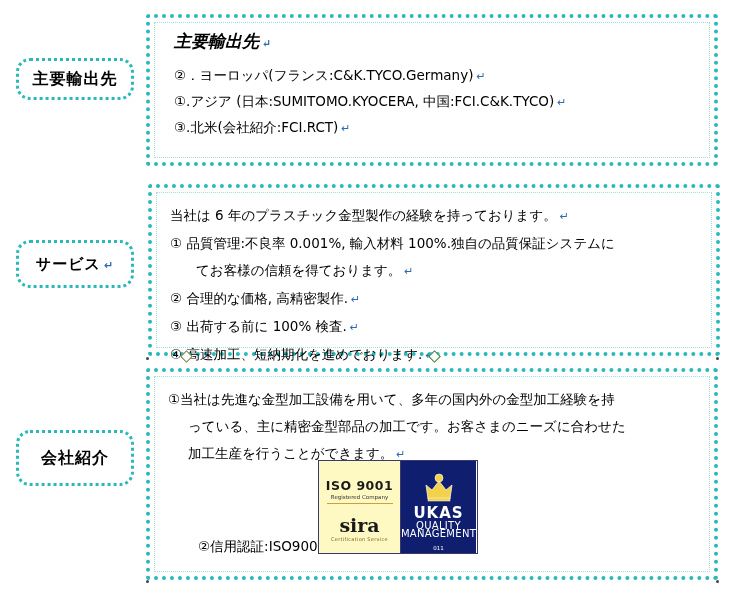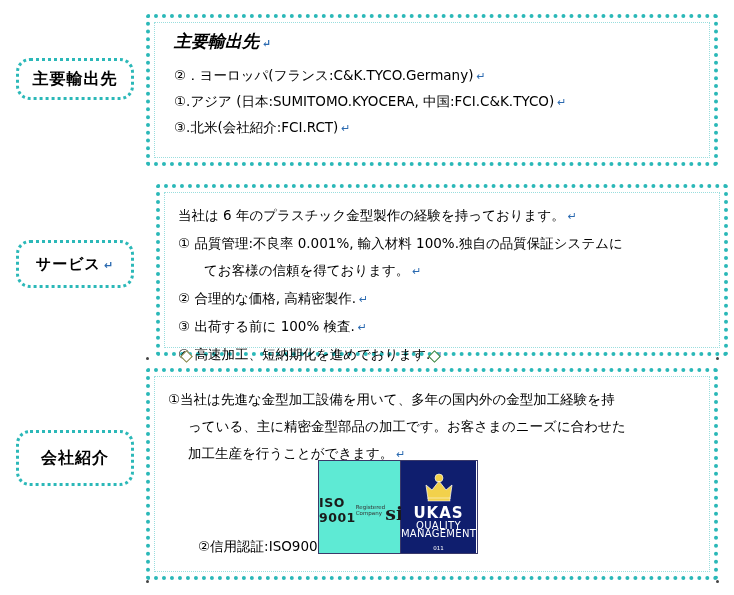--- a/index.html
+++ b/index.html
@@ -108,25 +108,25 @@
     width: 158px;
     height: 92px;
     display: flex;
     border: 1px solid #3a3a6a;
     background: #ffffff;
   }
   .logo-left {
     width: 82px;
     border-right: 1px solid #3a3a6a;
     position: relative;
-    background: #5eead4;
+    background: #fef9c3;
     display: flex;
-    flex-direction: row;
+    flex-direction: column;
     align-items: center;
-    justify-content: space-between;
+    justify-content: center;
     padding-top: 5px;
     box-sizing: border-box;
   }
   .iso-title {
     font-family: "DejaVu Sans", sans-serif;
     font-size: 12.5px;
     font-weight: 700;
     color: #1a1a1a;
     letter-spacing: .5px;
   }
@@ -241,21 +241,21 @@
       <span>③.北米(会社紹介:FCI.RCT)</span><span class="pilcrow">↵</span>
     </div>
   </div>
 
   <div class="label-box small" style="left:16px; top:240px; width:118px; height:48px;">
     <span>
       <span>サービス</span><span class="pilcrow">↵</span>
     </span>
   </div>
 
-  <div class="content-box" style="left:156px; top:184px; width:572px; height:172px;">
+  <div class="content-box" style="left:148px; top:184px; width:572px; height:172px;">
     <div class="innerline"></div>
     <div class="svc-line" style="margin-top:4px;">
       <span>当社は 6 年のプラスチック金型製作の経験を持っております。</span><span class="pilcrow">↵</span>
     </div>
     <div class="svc-line">
       <span>① 品質管理:不良率 0.001%, 輸入材料 100%.独自の品質保証システムに</span>
     </div>
     <div class="svc-line svc-indent">
       <span>てお客様の信頼を得ております。</span><span class="pilcrow">↵</span>
     </div>

